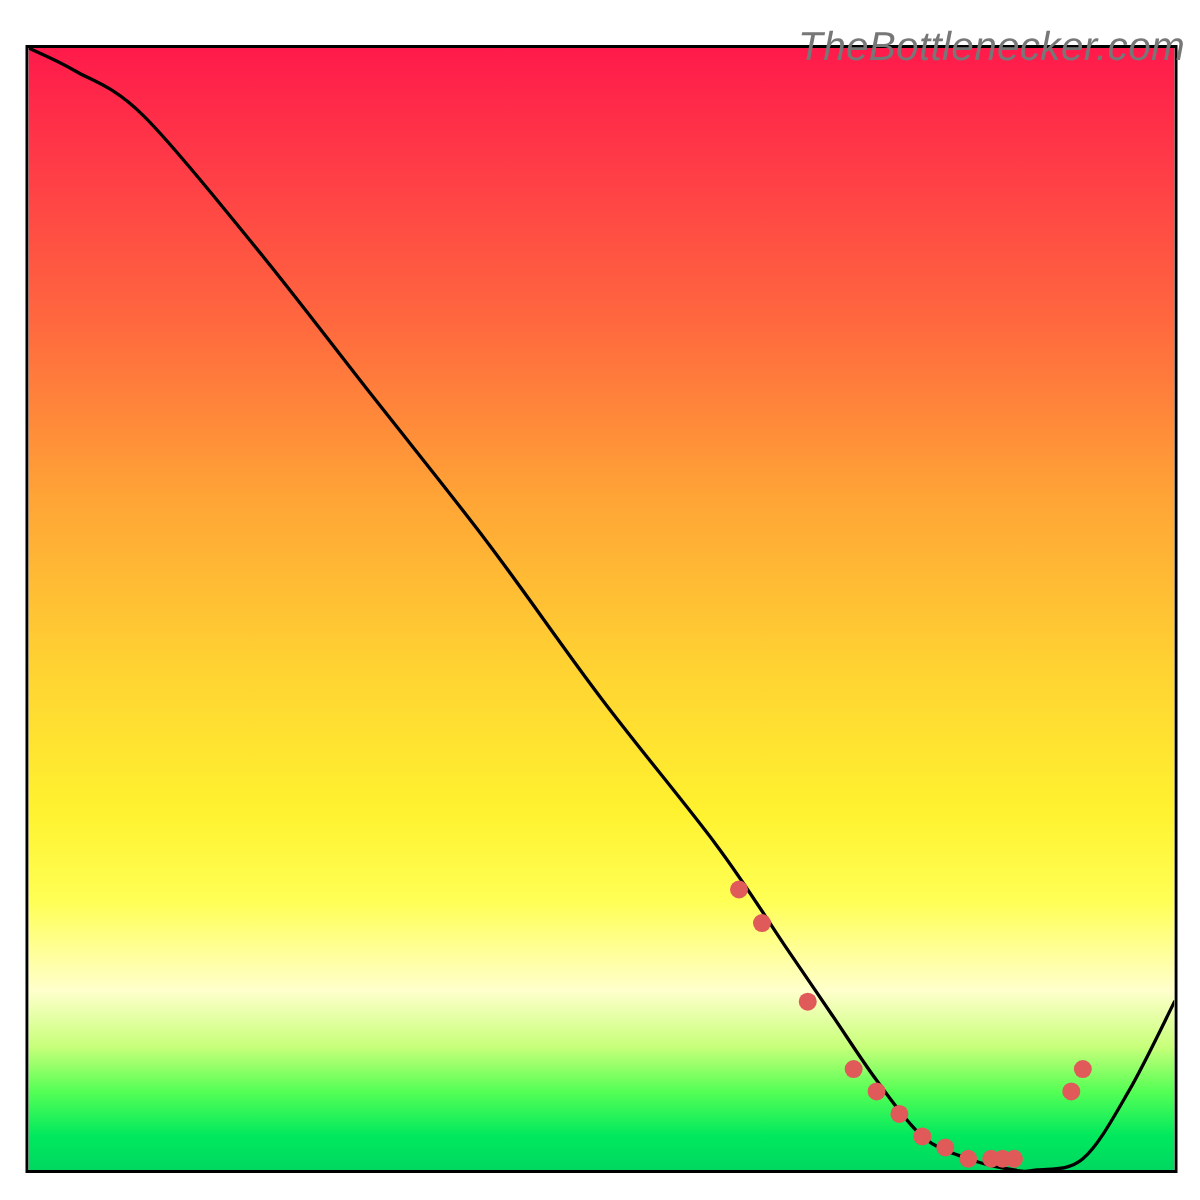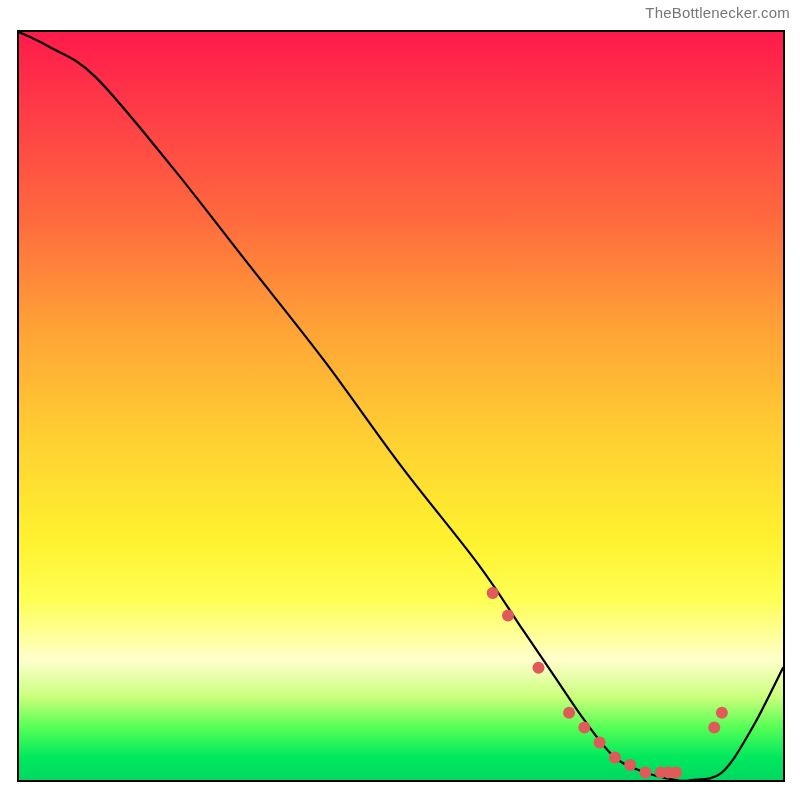--- a/index.html
+++ b/index.html
@@ -11,27 +11,28 @@
     font-family: Arial, Helvetica, sans-serif;
     overflow: hidden;
   }
   .wrap {
     position: relative;
     width: 800px;
     height: 800px;
   }
   .attribution {
     position: absolute;
-    top: 4px;
+    top: 16px;
     right: 10px;
-    font-size: 15px;
+    font-size: 27px;
     color: #777777;
     font-weight: 400;
     letter-spacing: 0.2px;
     z-index: 20;
+    font-style: italic;
   }
   .plot {
     position: absolute;
     left: 17px;
     top: 30px;
     width: 768px;
     height: 752px;
     border: 2px solid #000000;
     box-sizing: border-box;
     overflow: hidden;

